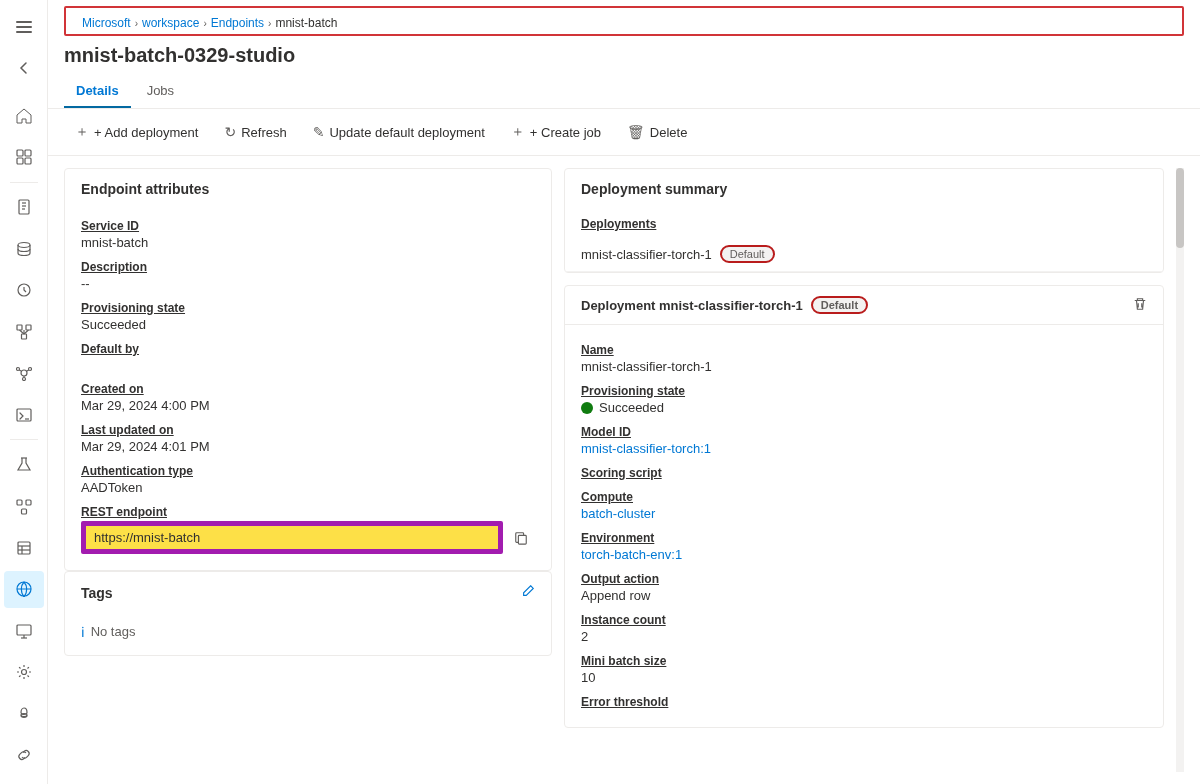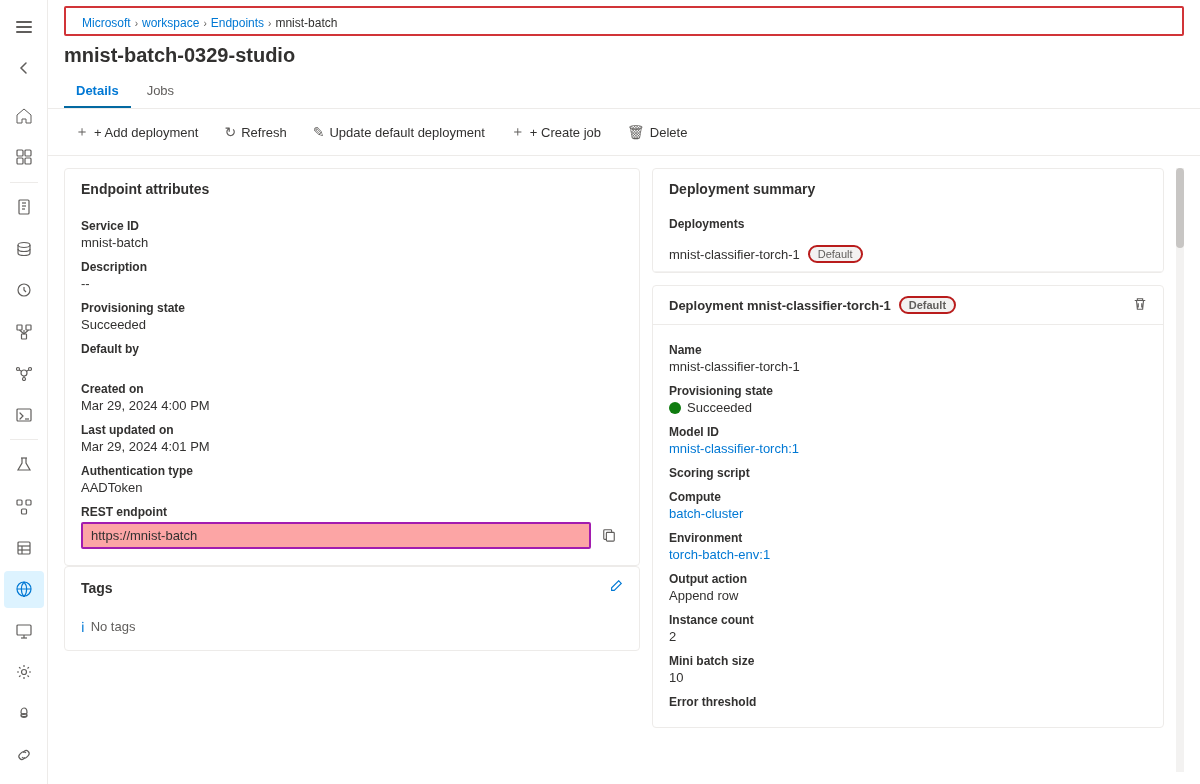--- a/index.html
+++ b/index.html
@@ -151,21 +151,21 @@
     
     .left-panel {
       flex: 1;
       display: flex;
       flex-direction: column;
       overflow-y: auto;
     }
 
     
     .right-panel {
-      width: 512px;
+      width: 600px;
       flex-shrink: 0;
       display: flex;
       flex-direction: column;
       gap: 12px;
       overflow-y: auto;
     }
 
     .scrollbar-thin::-webkit-scrollbar { width: 6px; }
     .scrollbar-thin::-webkit-scrollbar-thumb { background: #c8c6c4; border-radius: 3px; }
 
@@ -184,46 +184,47 @@
     .card-body {
       padding: 4px 16px 16px 16px;
     }
 
     .field-label {
       font-weight: 600;
       font-size: 12px;
       color: #323130;
       margin-top: 10px;
       margin-bottom: 2px;
+      text-decoration: underline;
     }
     .field-value {
       font-size: 13px;
       color: #323130;
     }
     .field-value.link {
       color: #0078d4;
       cursor: pointer;
       text-decoration: none;
     }
 
     
     .endpoint-row {
       display: flex;
       align-items: center;
       gap: 4px;
       margin-top: 2px;
     }
     .endpoint-input {
       flex: 1;
-      border: 2px solid #a21caf;
+      border: 5px solid #a21caf;
       border-radius: 2px;
       padding: 4px 8px;
       font-size: 13px;
       color: #323130;
-      background: #fca5a5;
+      background: #fde047;
     }
     .copy-btn {
       width: 28px;
       height: 28px;
       display: flex;
       align-items: center;
       justify-content: center;
       border: 1px solid transparent;
       border-radius: 2px;
       cursor: pointer;

